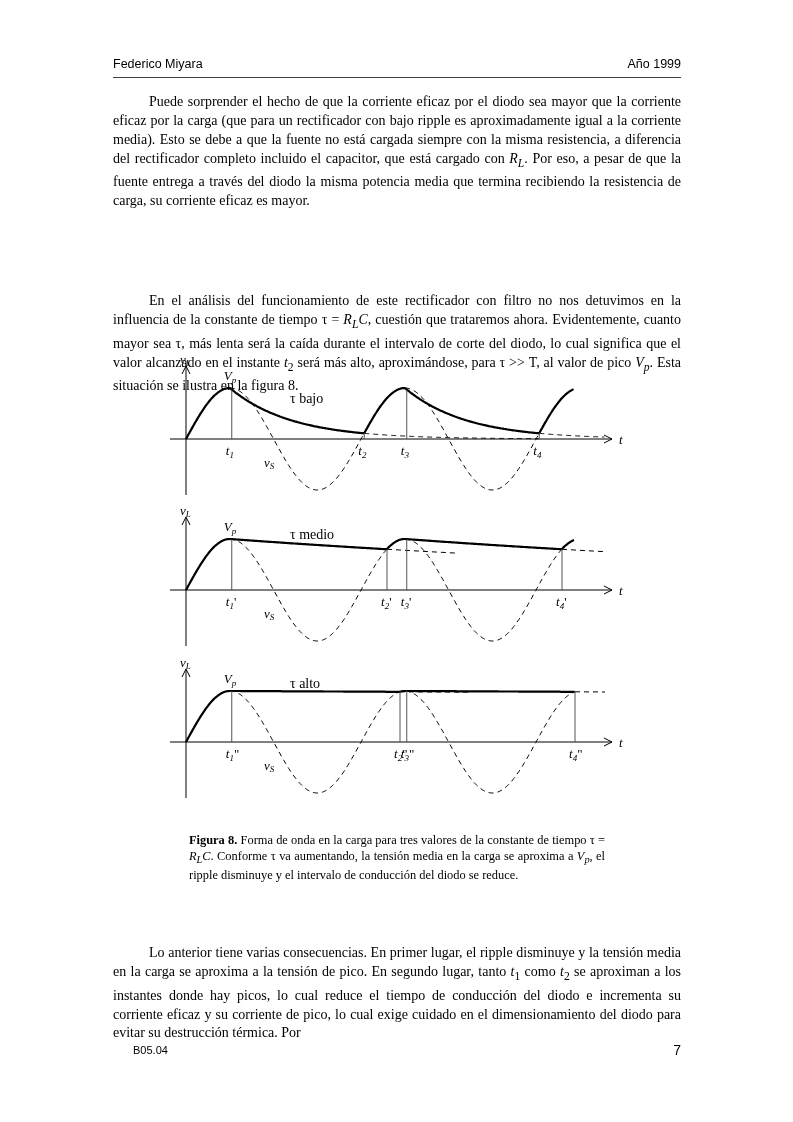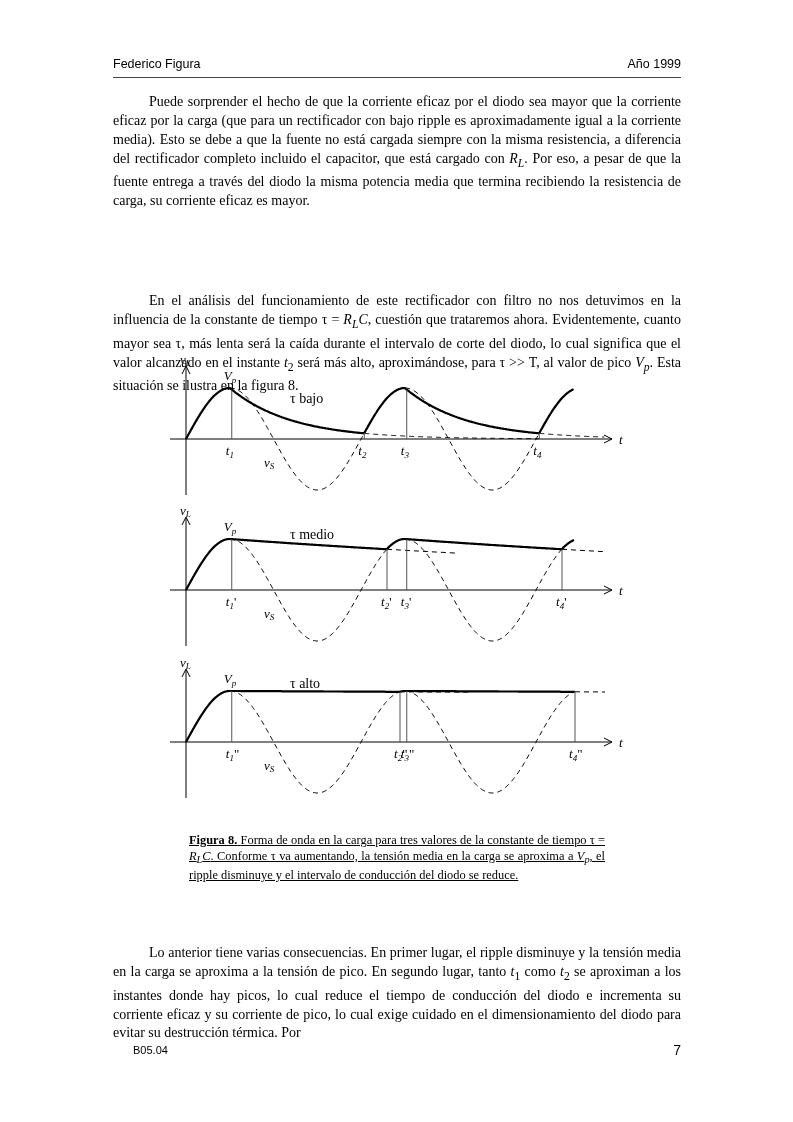--- a/index.html
+++ b/index.html
@@ -6,35 +6,35 @@
   body { width: 793px; height: 1122px; position: relative; overflow: hidden; color: #000; }
   .hdr { position: absolute; top: 57px; left: 113px; width: 568px; font-family: "Liberation Sans", sans-serif; font-size: 12.5px; }
   .hdr .l { position: absolute; left: 0; top: 0; }
   .hdr .r { position: absolute; right: 0; top: 0; }
   .hdr-rule { position: absolute; top: 77px; left: 113px; width: 568px; height: 0; border-top: 1px solid #444; }
   .body-text { position: absolute; left: 113px; width: 568px; font-family: "Liberation Serif", serif; font-size: 14px; line-height: 18.9px; text-align: justify; }
   .body-text p { margin: 0; text-indent: 36px; }
   #p1 { top: 93px; }
   #p2 { top: 244px; margin-top: 48px; }
   #p3 { top: 932px; margin-top: 12px; }
-  .caption { position: absolute; left: 189px; top: 833px; width: 416px; font-family: "Liberation Serif", serif; font-size: 12.4px; line-height: 15.9px; text-align: justify; text-decoration: underline; }
+  .caption { position: absolute; left: 189px; top: 833px; width: 416px; font-family: "Liberation Serif", serif; font-size: 12.4px; line-height: 15.9px; text-align: justify; }
   .caption b { font-weight: bold; }
   .footer { position: absolute; top: 1042px; left: 113px; width: 568px; font-family: "Liberation Sans", sans-serif; }
   .footer .l { position: absolute; left: 0; top: 2px; font-size: 11px; padding-left: 20px; }
   .footer .r { position: absolute; right: 0; top: 0; font-size: 14px; }
   svg#fig { position: absolute; left: 0; top: 0; }
   .lbl { font-family: "Liberation Serif", serif; font-style: italic; font-size: 13px; fill: #000; }
   .lbl-up { font-family: "Liberation Serif", serif; font-size: 14px; fill: #000; }
   .sub { font-size: 9px; }
 </style>
 </head>
 <body>
 
 <div class="hdr">
-  <span class="l">Federico Figura</span>
+  <span class="l">Federico Miyara</span>
   <span class="r">Año 1999</span>
 </div>
 <div class="hdr-rule"></div>
 
 <div class="body-text" id="p1">
     <p>Puede sorprender el hecho de que la corriente eficaz por el diodo sea mayor que la corriente eficaz por la carga (que para un rectificador con bajo ripple es aproximadamente igual a la corriente media). Esto se debe a que la fuente no está cargada siempre con la misma resistencia, a diferencia del rectificador completo incluido el capacitor, que está cargado con <i>R<sub>L</sub></i>. Por eso, a pesar de que la fuente entrega a través del diodo la misma potencia media que termina recibiendo la resistencia de carga, su corriente eficaz es mayor.</p>
   </div>
 <div class="body-text" id="p2">
     <p>En el análisis del funcionamiento de este rectificador con filtro no nos detuvimos en la influencia de la constante de tiempo τ = <i>R<sub>L</sub>C</i>, cuestión que trataremos ahora. Evidentemente, cuanto mayor sea τ, más lenta será la caída durante el intervalo de corte del diodo, lo cual significa que el valor alcanzado en el instante <i>t</i><sub>2</sub> será más alto, aproximándose, para τ &gt;&gt; T, al valor de pico <i>V<sub>p</sub></i>. Esta situación se ilustra en la figura 8.</p>
   </div>

